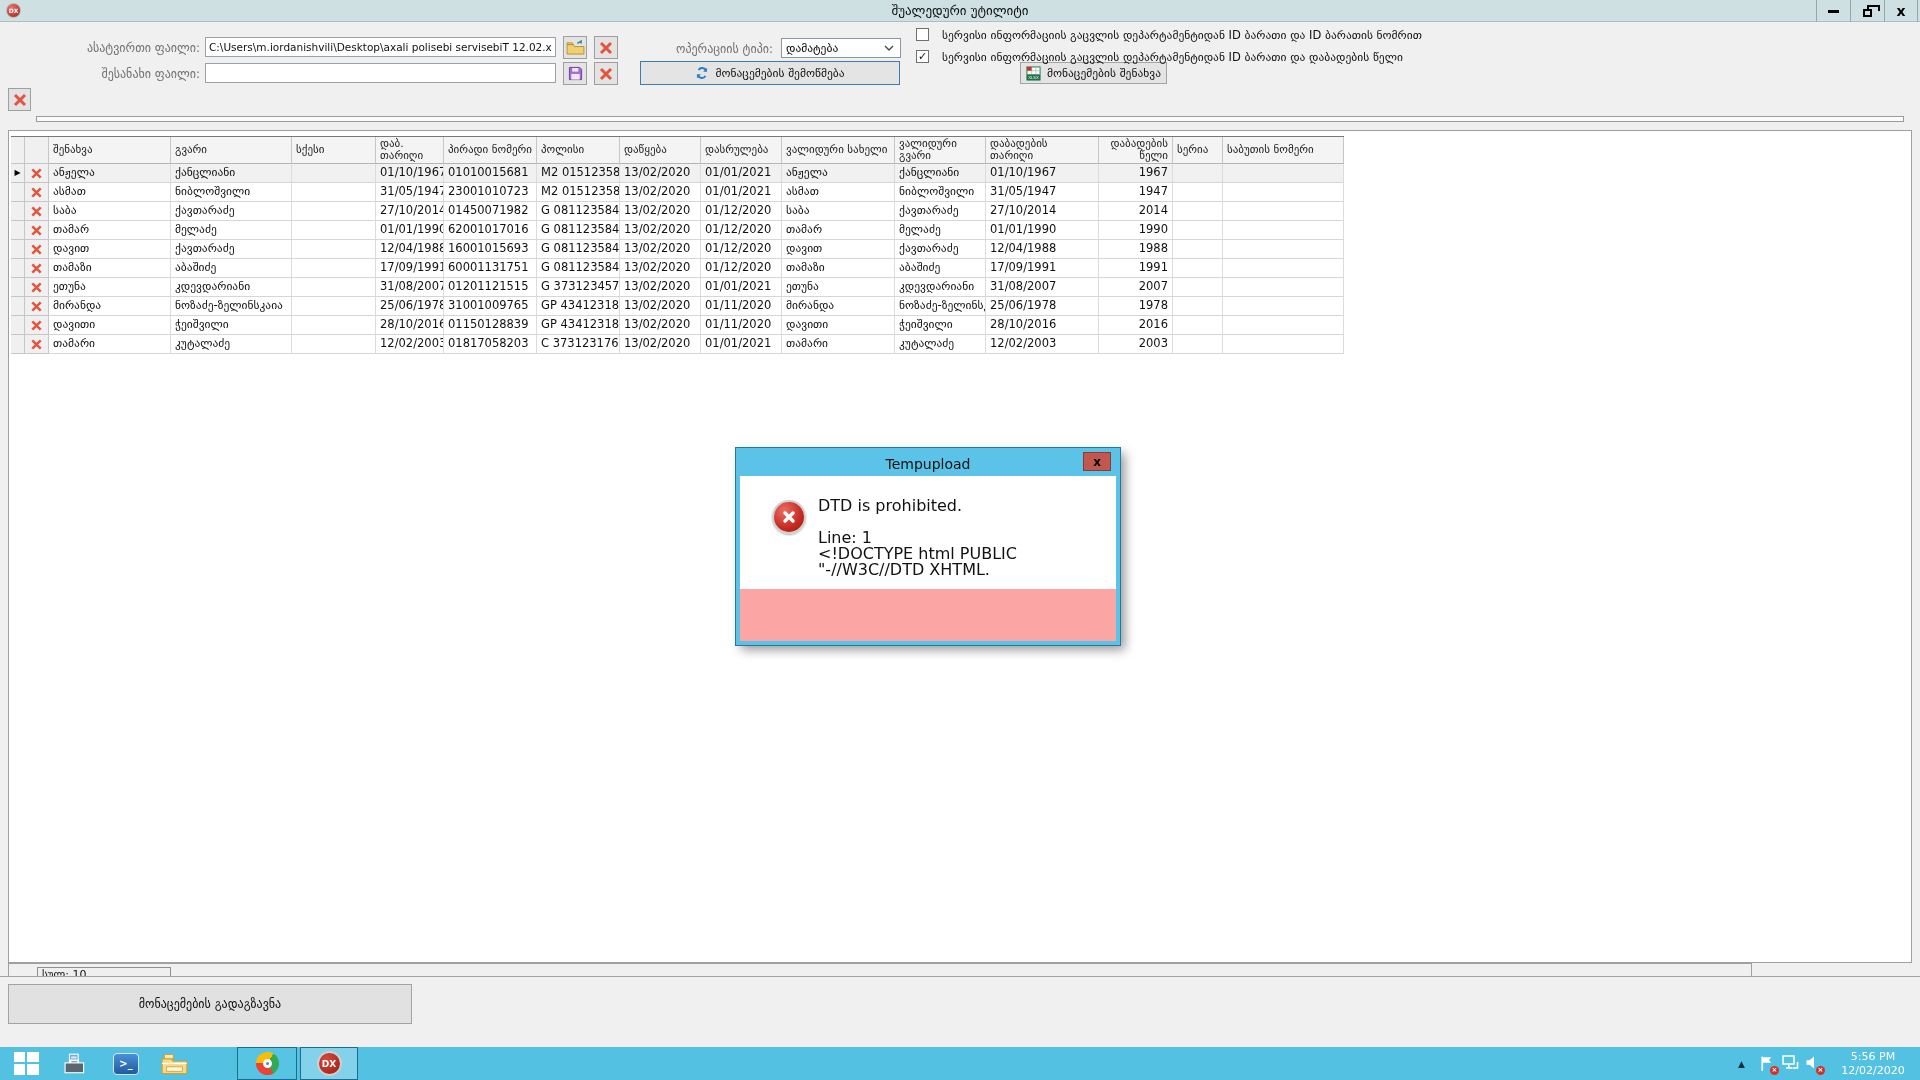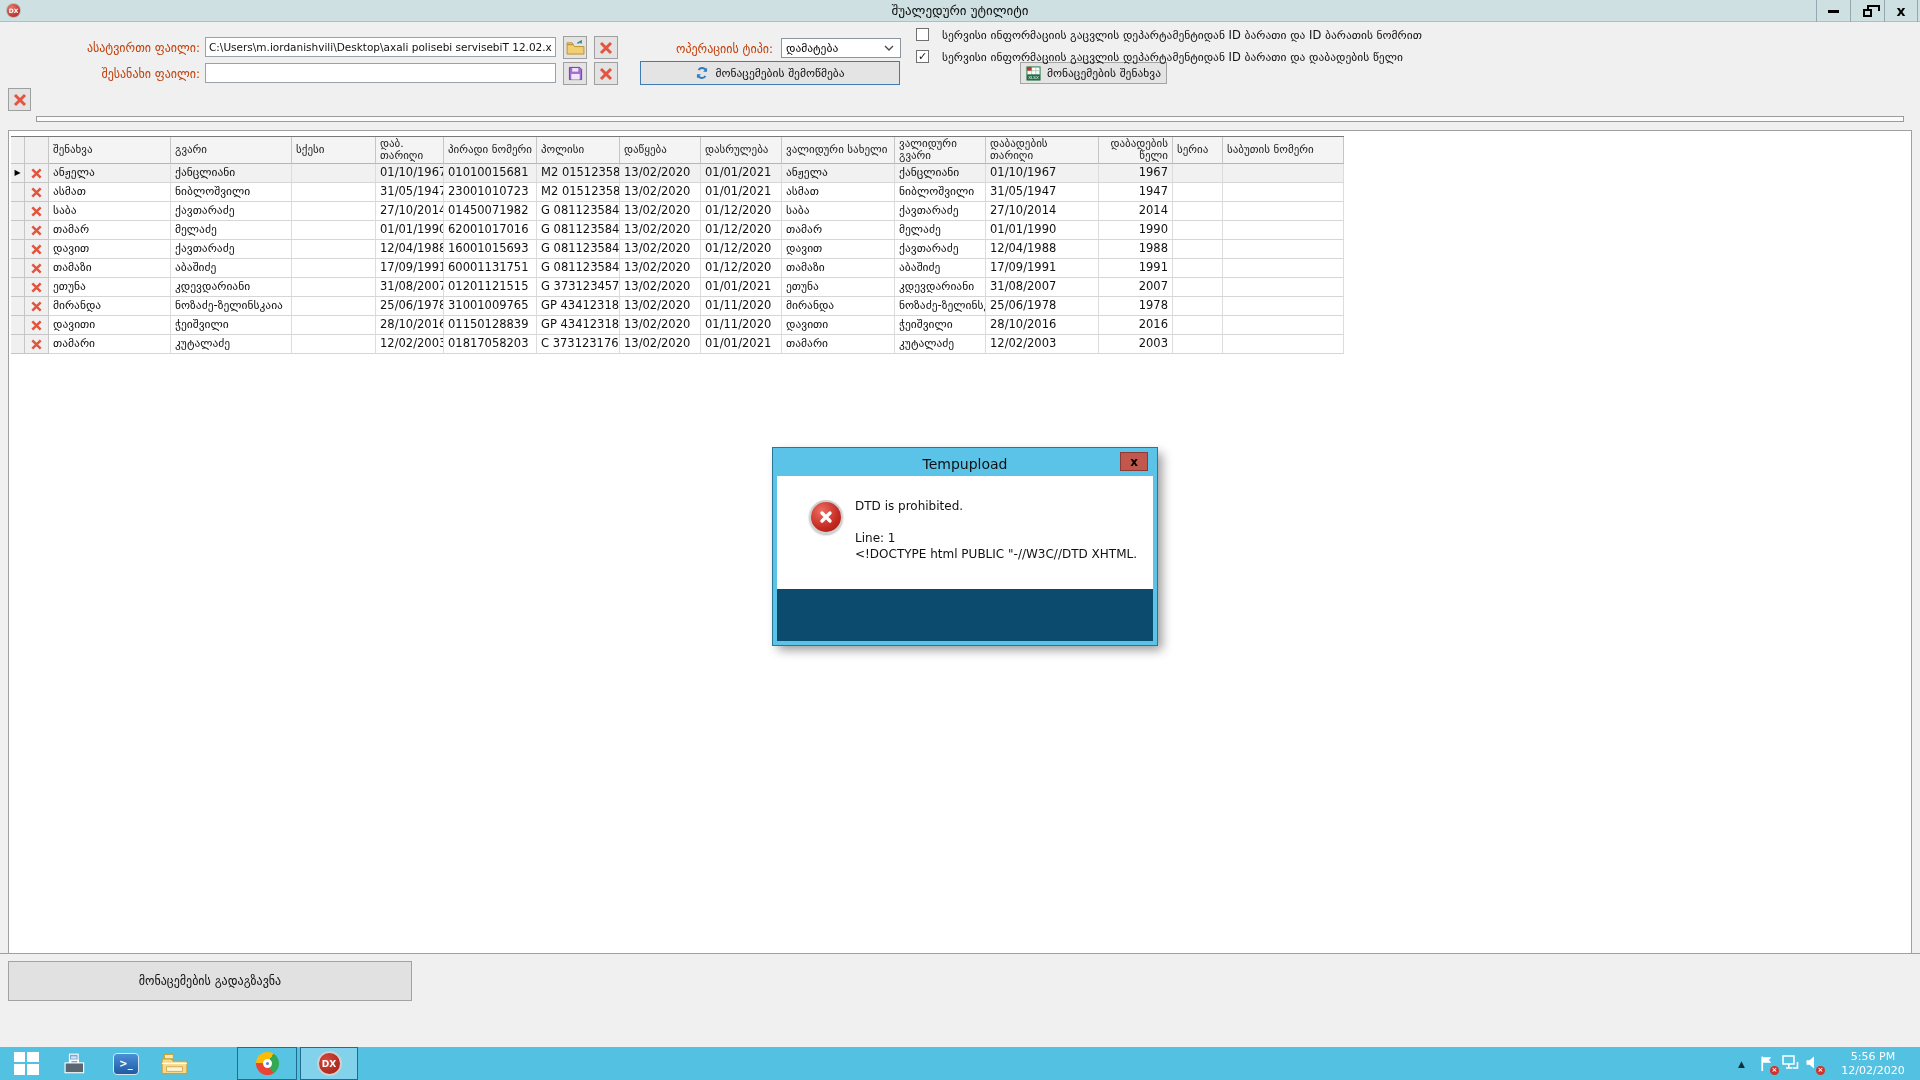--- a/index.html
+++ b/index.html
@@ -20,21 +20,21 @@
   .wbtn { width:34px; height:22px; display:flex; align-items:center; justify-content:center;
     border-left:1px solid #93a9af; cursor:default; }
   .wbtn:last-child { border-right:1px solid #93a9af; }
   .glyph-min { width:11px; height:3px; background:#000; }
   .glyph-res { position:relative; width:9px; height:8px; border:2px solid #000; margin-top:3px; }
   .glyph-res::before { content:""; position:absolute; top:-6px; left:2px; width:9px; height:4px;
     border:2px solid #000; border-bottom:none; }
   .glyph-x { font-size:14px; font-weight:bold; line-height:1; color:#000; }
 
   
-  .lbl { position:absolute; font-size:12px; color:#c2410c; text-align:right; }
+  .lbl { position:absolute; font-size:12px; color:#737373; text-align:right; }
   .l1 { left:0; top:41px; width:200px; }
   .l2 { left:0; top:67px; width:200px;padding-left:32px; }
   .l3 { left:613px; top:42px; width:160px; }
   .inp { position:absolute; height:20px; border:1px solid #99a1aa; background:#fff;
     font-family:"DejaVu Sans", sans-serif; font-size:10.5px; padding:0 3px; color:#111; }
   .i1 { left:205px; top:37px; width:351px; }
   .i2 { left:205px; top:63px; width:351px; }
   .ibtn { position:absolute; width:24px; height:23px; background:#e3e3e3; border:1px solid #9f9f9f;
     display:flex; align-items:center; justify-content:center; cursor:default; }
   .b-folder { left:563px; top:36px; }
@@ -79,42 +79,42 @@
   .c6{width:81px;flex:0 0 81px}.c7{width:81px;flex:0 0 81px}.c8{width:113px;flex:0 0 113px}
   .c9{width:91px;flex:0 0 91px}.c10{width:113px;flex:0 0 113px}
   .c11{width:74px;flex:0 0 74px;text-align:right}.c12{width:50px;flex:0 0 50px}.c13{width:121px;flex:0 0 121px}
   .grow.sel .gc:not(.del):not(.ind) { background:#f1f1f1; }
 
   
   .statusbar { position:absolute; left:8px; top:963px; width:1744px; height:23px;
     background:#f0f0f0; border:1px solid #a0a0a0; }
   .total-box { position:absolute; left:28px; top:3px; width:134px; height:16px; background:#efefef;
     border:1px solid #8a8f98; font-size:11px; line-height:14px; padding-left:4px; color:#111; }
-  .footer { position:absolute; left:0; top:953px; width:1920px; height:58px;
+  .footer { position:absolute; left:0; top:976px; width:1920px; height:58px;
     background:#f0f0f0; border-top:1px solid #a0a0a0; }
   .big-btn { position:absolute; top:7px; height:40px; background:#e1e1e1; border:1px solid #a3a3a3;
     font-family:"DejaVu Sans",sans-serif; font-size:12px; color:#111; cursor:default; }
   .send-btn { left:8px; width:404px; }
   .exit-btn { left:420px; width:407px; }
 
   
-  .dialog { position:absolute; left:773px; top:448px; width:384px; height:197px;
-    border:4px solid #5cc3e8; outline:1px solid #2a7795; background:#0c4a6e;
+  .dialog { position:absolute; left:736px; top:448px; width:384px; height:197px;
+    border:4px solid #5cc3e8; outline:1px solid #2a7795; background:#fca5a5;
     box-shadow:5px 5px 10px rgba(0,0,0,.40); }
   .dlg-title { position:relative; height:24px; background:#5cc3e8; text-align:center;
     font-size:14px; line-height:24px; color:#111; }
   .dlg-close { position:absolute; top:0; right:5px; width:28px; height:19px; background:#c2574d;
     border:1px solid #8b3a34; display:flex; align-items:center; justify-content:center; cursor:default; }
   .dlg-close span { font-size:12px; font-weight:bold; color:#000; line-height:1; }
   .dlg-body { position:relative; height:113px; background:#fff; }
   .err-ico { position:absolute; left:32px; top:24px; width:34px; height:34px; border-radius:50%;
     background:radial-gradient(circle at 35% 30%, #ec6e66, #c42a20 60%, #9e1a12);
     border:2px solid #cfcfcf; box-shadow:0 1px 2px rgba(0,0,0,.3); }
   .err-ico svg { position:absolute; inset:0; margin:auto; }
-  .dlg-text { position:absolute; left:78px; top:22px; font-size:12px; color:#111; line-height:16px; }
+  .dlg-text { position:absolute; left:78px; top:22px; font-size:16px; color:#111; line-height:16px; }
   .dlg-text .gap { margin-top:16px; }
   .dlg-footer { position:relative; height:52px; background:#f0f0f0; border-top:1px solid #dcdcdc; }
   .ok-btn { position:absolute; right:18px; top:13px; width:53px; height:23px; background:#e1e1e1;
     border:1px solid #8f8f8f; font-family:"DejaVu Sans",sans-serif; font-size:12px; color:#111; cursor:default; }
 
   
   .taskbar { position:absolute; left:0; top:1047px; width:1920px; height:33px; background:#53c1e2; }
   .tb-ico { position:absolute; top:0; height:33px; display:flex; align-items:center; justify-content:center; cursor:default; }
   .tb-start { left:6px; width:40px; }
   .win-logo { display:grid; grid-template-columns:11px 12px; grid-template-rows:10px 11px; gap:2px; }

